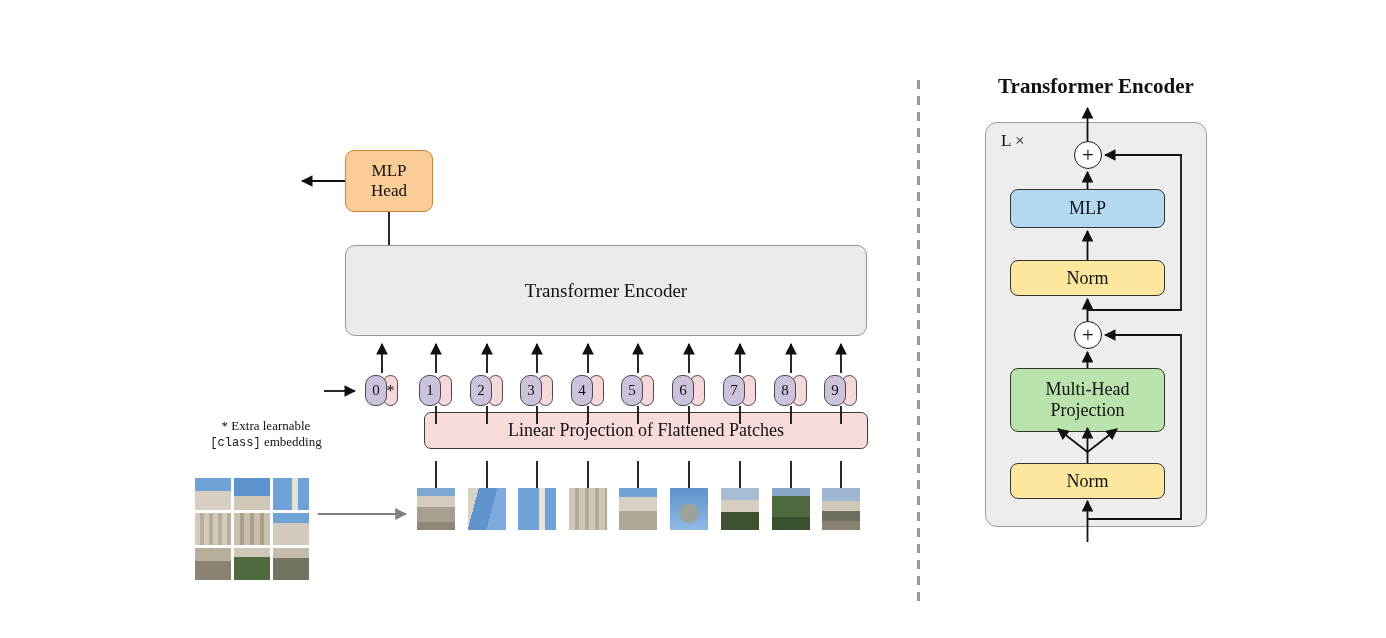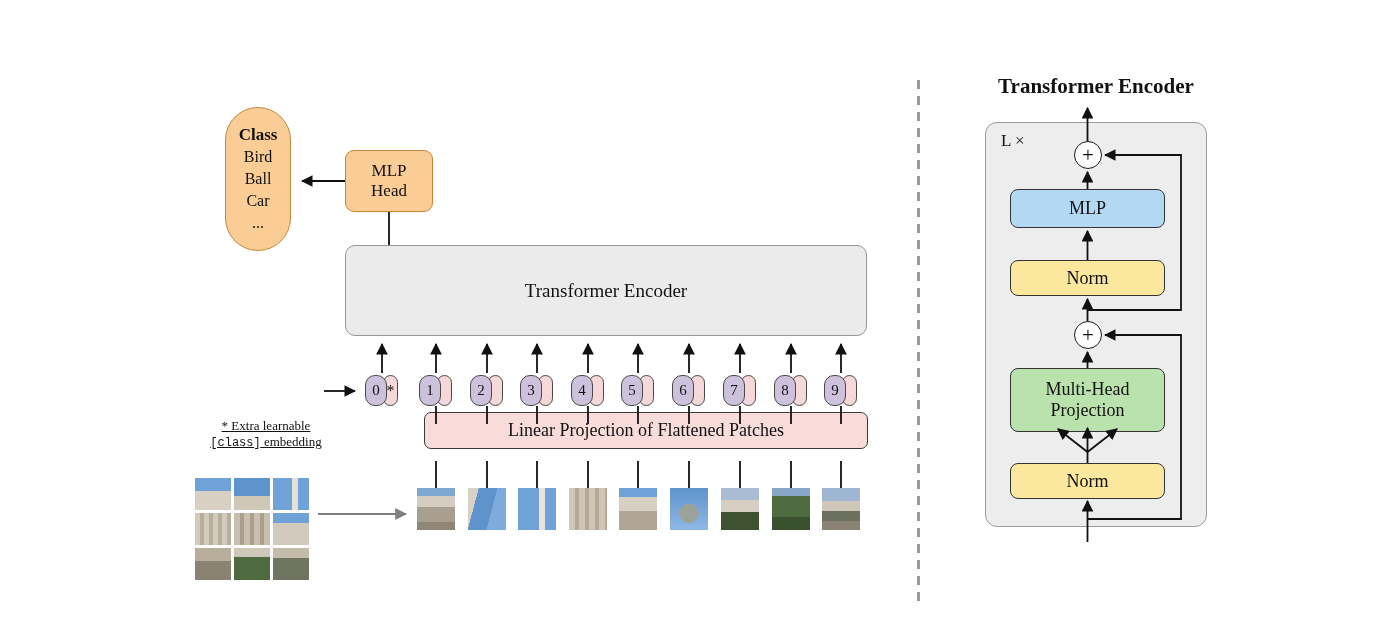--- a/index.html
+++ b/index.html
@@ -28,21 +28,21 @@
   .tok-pos{position:relative;z-index:2;width:22px;height:31px;background:#CCC2DC;
     border:1.4px solid #4a4a4a;border-radius:10px;box-sizing:border-box;
     display:flex;align-items:center;justify-content:center;font-size:15px;}
   .tok-patch{position:relative;z-index:1;width:15px;height:31px;background:#F6D8D8;
     border:1.4px solid #4a4a4a;border-radius:8px;box-sizing:border-box;margin-left:-4px;
     display:flex;align-items:center;justify-content:center;font-size:16px;}
 
   
   .pp-label{left:170px;top:374px;width:148px;text-align:center;font-weight:bold;
     font-size:15px;line-height:16px;}
-  .note{left:190px;top:418px;width:152px;text-align:center;font-size:13px;line-height:16px;text-decoration:underline;}
+  .note{left:190px;top:418px;width:152px;text-align:center;font-size:13px;line-height:16px;}
   .mono{font-family:"Liberation Mono", monospace;font-size:12px;}
 
   
   .patch{position:absolute;top:488px;width:38px;height:42px;}
   .gcell{position:absolute;width:36px;height:32px;}
   .p1{background:linear-gradient(180deg,#7FA8D0 0 18%,#D5CEC0 18% 45%,#A89F90 45% 80%,#8F8678 80%);}
   .p2{background:linear-gradient(105deg,#D8D2C6 0 22%,#5E93CC 22% 60%,#7FABDC 60%);}
   .p3{background:linear-gradient(90deg,#6FA3D8 0 55%,#E8E4DA 55% 72%,#6FA3D8 72%);}
   .p4{background:repeating-linear-gradient(90deg,#CEC6B8 0 6px,#B3A996 6px 10px);}
   .p5{background:linear-gradient(180deg,#6FA3D8 0 22%,#D8D0C2 22% 55%,#AFA696 55%);}
@@ -81,27 +81,20 @@
   .pc2{left:1074px;top:321px;}
 
   svg.overlay{position:absolute;left:0;top:0;pointer-events:none;z-index:5;}
 </style>
 </head>
 <body>
 
 <div class="canvas">
 
 
-  <div class="abs ctr col class-bubble">
-    <span class="hdr">Class</span>
-    <span>Bird</span>
-    <span>Ball</span>
-    <span>Car</span>
-    <span>...</span>
-  </div>
 
   <div class="abs ctr col mlp-head">
     <span>MLP</span>
     <span>Head</span>
   </div>
 
   <div class="abs ctr enc-box">
     <span>Transformer Encoder</span>
   </div>
 

